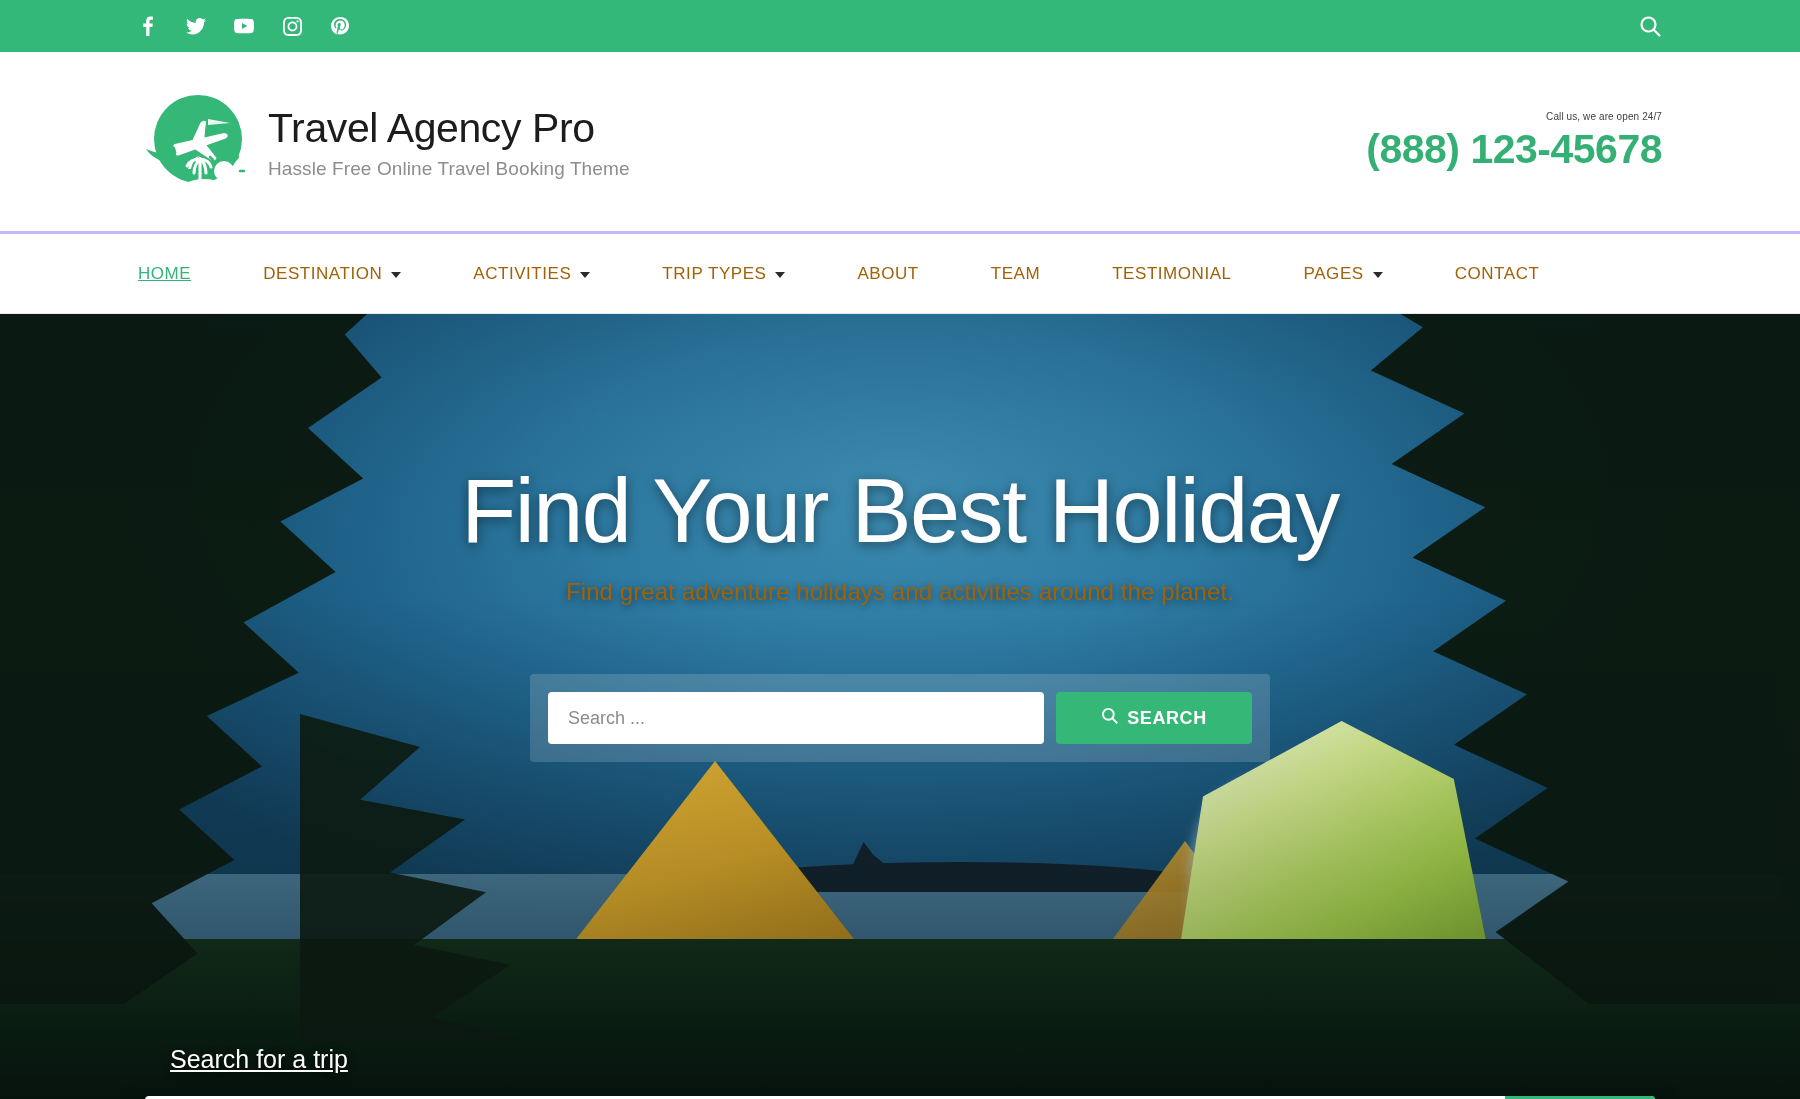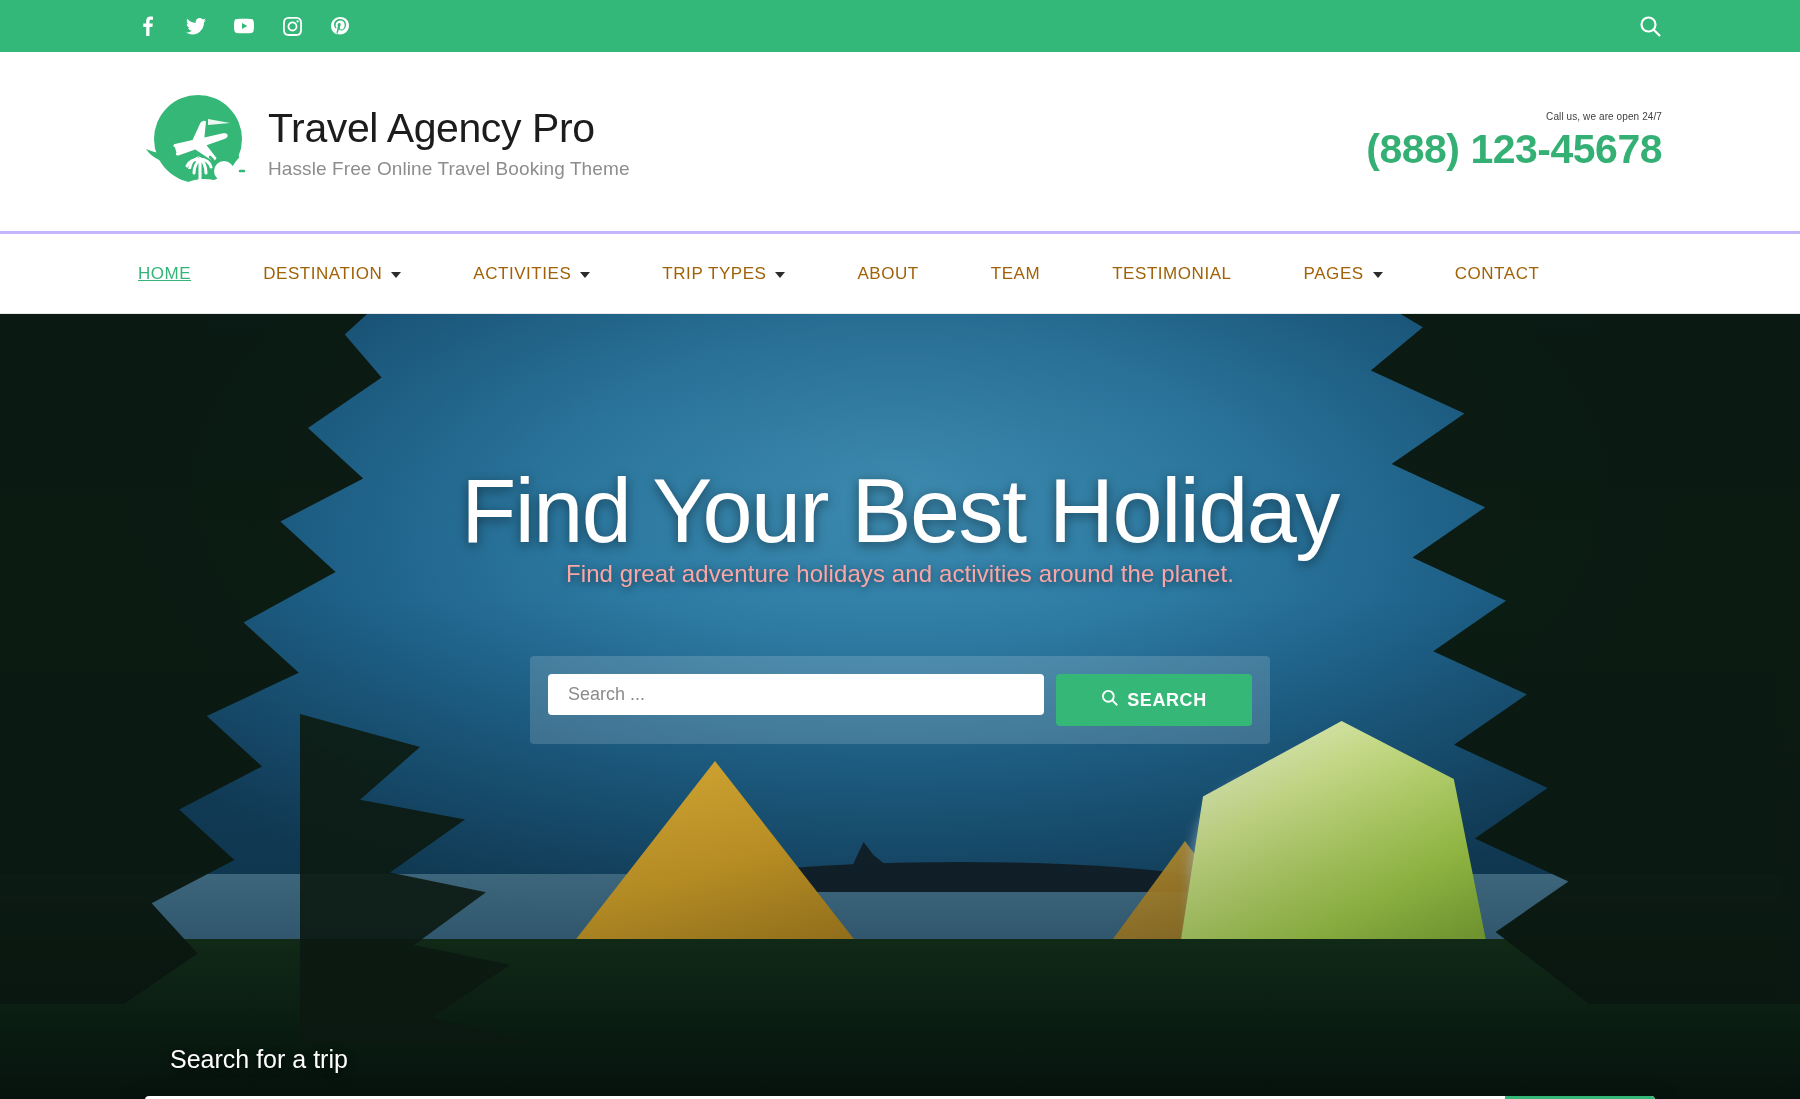--- a/index.html
+++ b/index.html
@@ -236,42 +236,42 @@
   .hero-title {
     font-size:90px;
     color:#ffffff;
     font-weight:400;
     letter-spacing:-1.5px;
     text-shadow:0 3px 12px rgba(0,0,0,0.45);
     line-height:1.0;
   }
   .hero-sub {
     font-size:24px;
-    color:#fca5a5;
-    margin-top:4px;
+    color:#a16207;
+    margin-top:22px;
     letter-spacing:0.1px;
     text-shadow:0 2px 8px rgba(0,0,0,0.55);
   }
 
   
   .hero-search-wrap {
     position:relative;
     z-index:6;
     margin:68px auto 0;
     width:740px;
     background:rgba(255,255,255,0.16);
     padding:18px;
     border-radius:4px;
     display:flex;
     gap:12px;
     align-items:stretch;
   }
   .hero-search-input {
     flex:1;
-    height:41px;
+    height:52px;
     border:none;
     border-radius:4px;
     background:#ffffff;
     padding:0 20px;
     font-size:18px;
     color:#4a4a4a;
     font-family:inherit;
     outline:none;
   }
   .hero-search-input::placeholder { color:#8b8b8b; }
@@ -302,20 +302,21 @@
     z-index:8;
     padding:0 145px;
   }
   .booking-heading {
     font-size:25px;
     color:#ffffff;
     font-weight:400;
     margin-bottom:22px;
     text-shadow:0 2px 8px rgba(0,0,0,0.6);
     padding-left:25px;
+    text-decoration:underline;
   }
   .booking-bar {
     background:#ffffff;
     border-radius:4px;
     display:flex;
     align-items:stretch;
     height:113px;
     box-shadow:0 10px 34px rgba(0,0,0,0.20);
     overflow:hidden;
   }

